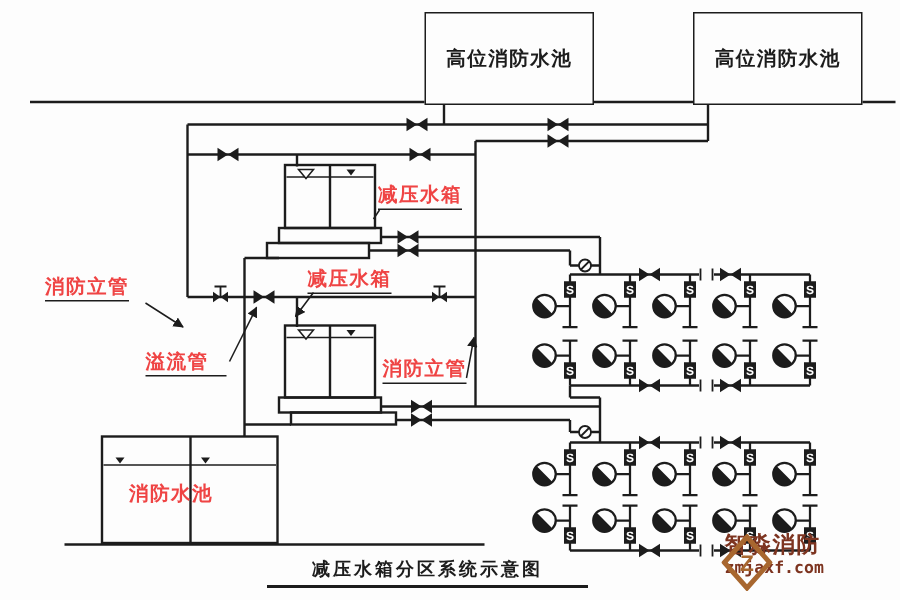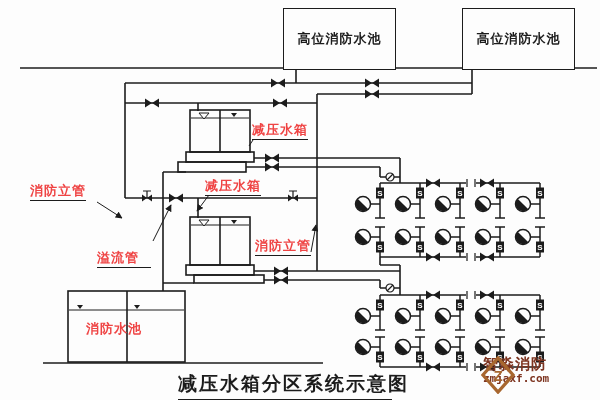--- a/index.html
+++ b/index.html
@@ -13,21 +13,21 @@
     white-space:nowrap;line-height:1.15;color:#ef4444;
   }
   .underl{border-bottom:1.5px solid #1c1c1c;padding-bottom:1px;}
   .topbox{
     position:absolute;border:1.6px solid #1c1c1c;background:#fdfdfd;
     display:flex;align-items:center;justify-content:center;
     font-size:13px;font-weight:bold;letter-spacing:1px;
   }
   .titlebar{
     position:absolute;left:178px;top:371px;width:214px;text-align:center;
-    font-size:19px;font-weight:bold;letter-spacing:2px;
+    font-size:12px;font-weight:bold;letter-spacing:2px;
     border-bottom:2px solid #1c1c1c;padding-bottom:2px;white-space:nowrap;
   }
   .logo{position:absolute;left:481px;top:356px;display:flex;align-items:flex-start;}
   .logo-txt{margin-left:2px;}
   .logo-name{font-size:15px;font-weight:bold;color:#7d3420;letter-spacing:1px;line-height:1.1;}
   .logo-site{font-size:11px;font-weight:bold;color:#7d3420;font-family:"DejaVu Sans Mono","Liberation Mono",monospace;line-height:1.1;}
 </style>
 </head>
 <body>
 
@@ -213,21 +213,21 @@
   </svg>
 
   <div class="topbox" style="left:283px;top:8px;width:111px;height:60px;">
     <span>高位消防水池</span>
   </div>
   <div class="topbox" style="left:462px;top:8px;width:111px;height:60px;">
     <span>高位消防水池</span>
   </div>
 
   <div class="lbl underl" style="left:30px;top:184px;">消防立管</div>
-  <div class="lbl underl" style="left:97px;top:251px;min-width:54px;">溢流管</div>
+  <div class="lbl underl" style="left:97px;top:234px;min-width:54px;">溢流管</div>
   <div class="lbl underl" style="left:252px;top:123px;">减压水箱</div>
   <div class="lbl underl" style="left:205px;top:179px;">减压水箱</div>
   <div class="lbl underl" style="left:255px;top:239px;">消防立管</div>
   <div class="lbl" style="left:86px;top:322px;">消防水池</div>
 
   <div class="titlebar">减压水箱分区系统示意图</div>
 
   <div class="logo">
     <svg width="34" height="38" viewBox="0 0 36 40">
       <polygon points="18,2 34,20 18,38 2,20" fill="none" stroke-width="3.5" stroke="#a8672f"></polygon>

